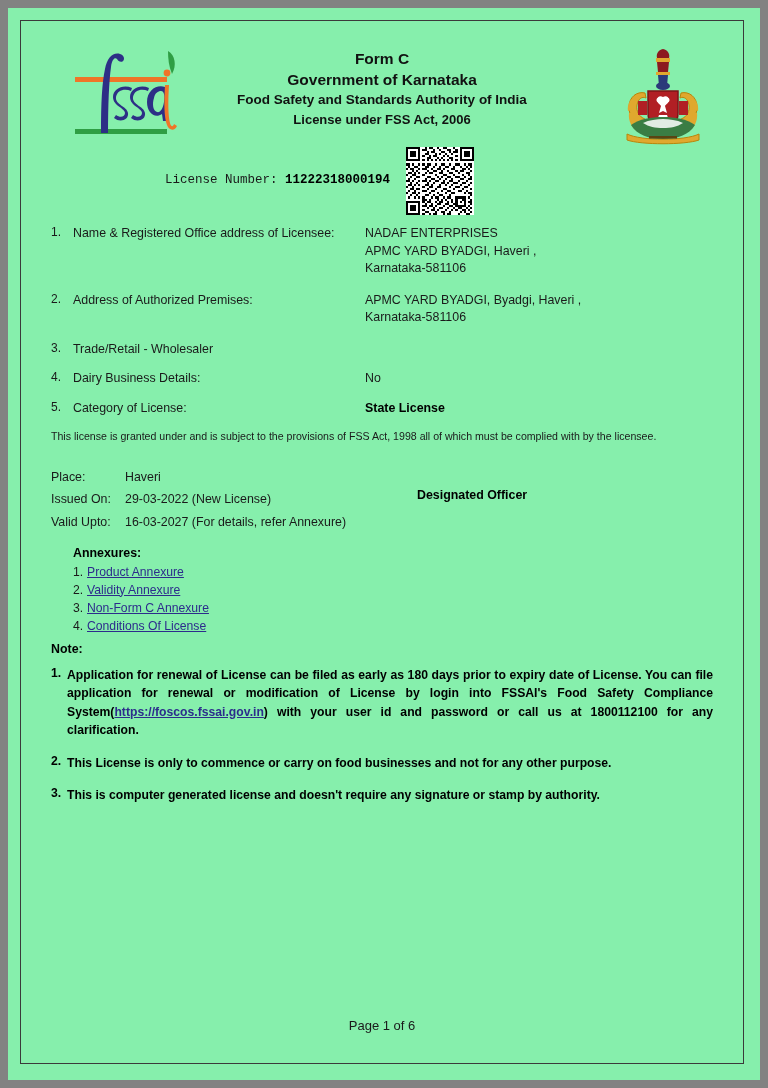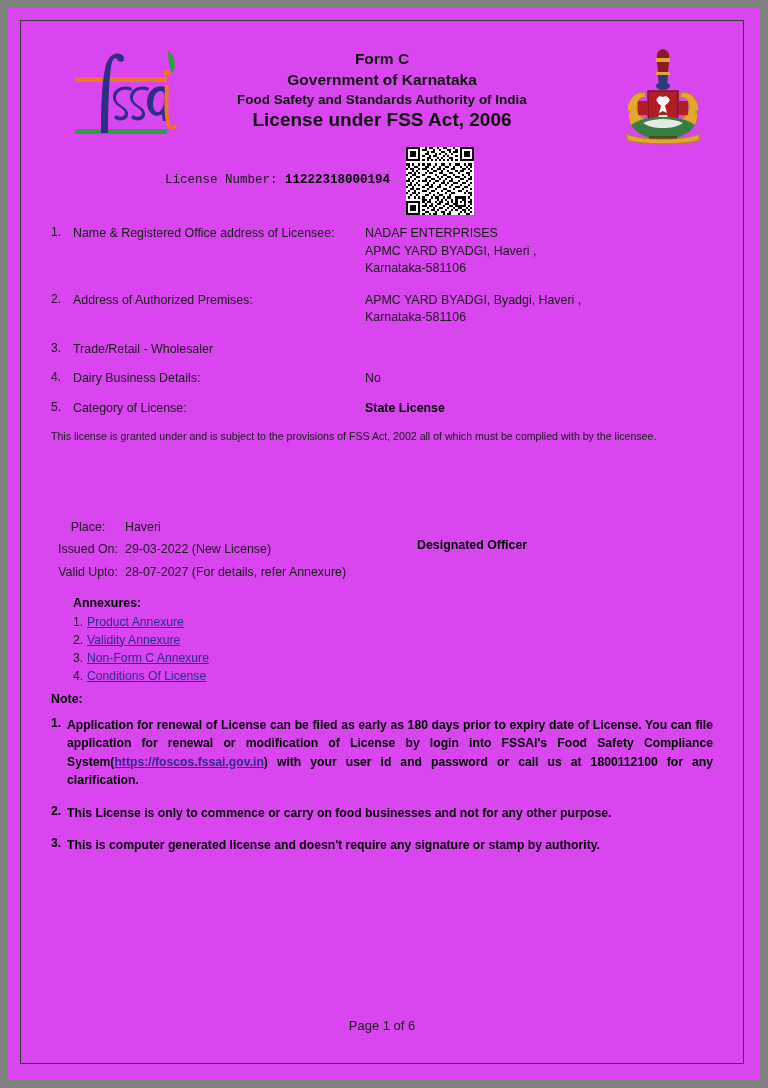--- a/index.html
+++ b/index.html
@@ -6,21 +6,21 @@
   html,body{margin:0;padding:0;}
   body{
     width:768px;height:1088px;
     background:#828282;
     font-family:"Liberation Sans", sans-serif;
     overflow:hidden;
   }
   .page-outer{
     position:absolute;left:8px;top:8px;
     width:752px;height:1072px;
-    background:#d946ef;
+    background:#86efac;
     box-sizing:border-box;
   }
   .page-border{
     position:absolute;left:12px;top:12px;
     width:724px;height:1044px;
     border:1.5px solid #3a3a3a;
     box-sizing:border-box;
   }
   .page-inner{
     position:absolute;left:0;top:0;right:0;bottom:0;
@@ -29,21 +29,21 @@
   }
 
   
   .header{position:relative;height:108px;}
   .logo{position:absolute;left:14px;top:6px;width:118px;height:96px;}
   .emblem{position:absolute;right:6px;top:2px;width:96px;height:104px;}
   .titles{text-align:center;padding-top:10px;}
   .titles .t1{font-size:15.5px;font-weight:bold;color:#111;line-height:20px;}
   .titles .t2{font-size:15.5px;font-weight:bold;color:#111;line-height:21px;}
   .titles .t3{font-size:13.5px;font-weight:bold;color:#111;line-height:20px;}
-  .titles .t4{font-size:19px;font-weight:bold;color:#111;line-height:20px;}
+  .titles .t4{font-size:13px;font-weight:bold;color:#111;line-height:20px;}
 
   
   .licrow{position:relative;height:74px;font-family:Liberation Mono, monospace;}
   .lic-label{
     position:absolute;left:118px;top:26px;
     font-size:12.5px;color:#1a1a1a;
   }
   .lic-value{
     position:absolute;left:238px;top:26px;
     font-size:12.5px;font-weight:bold;color:#000;
@@ -58,21 +58,21 @@
   .dval{flex:1;font-size:12.4px;color:#1a1a1a;line-height:17.5px;}
   .dval.bold{font-weight:bold;color:#000;}
   .drow.tight{margin-bottom:12px;}
 
   .granted{
     font-size:10.6px;color:#1a1a1a;line-height:14.5px;
     margin-top:6px;margin-left:4px;width:612px;
   }
 
   
-  .placeblock{position:relative;margin-top:72px;height:74px;text-align:center;}
+  .placeblock{position:relative;margin-top:22px;height:74px;}
   .pline{display:flex;font-size:12.4px;color:#1a1a1a;line-height:22.5px;}
   .pkey{width:74px;flex:0 0 74px;padding-left:4px;}
   .pval{flex:0 0 auto;}
   .officer{
     position:absolute;left:370px;top:22px;
     font-size:12.4px;font-weight:bold;color:#000;
   }
 
   
   .annex{margin-top:6px;padding-left:26px;}
@@ -492,34 +492,34 @@
         </div>
 
         <div class="drow tight">
           <div class="dnum">5.</div>
           <div class="dlabel">Category of License:</div>
           <div class="dval bold">State License</div>
         </div>
 
       </div>
 
-      <div class="granted">This license is granted under and is subject to the provisions of FSS Act, 2002 all of which must be complied with by the licensee.</div>
+      <div class="granted">This license is granted under and is subject to the provisions of FSS Act, 1998 all of which must be complied with by the licensee.</div>
 
       <div class="placeblock">
         <div class="pline">
           <div class="pkey">Place:</div>
           <div class="pval">Haveri</div>
         </div>
         <div class="pline">
           <div class="pkey">Issued On:</div>
           <div class="pval">29-03-2022 (New License)</div>
         </div>
         <div class="pline">
           <div class="pkey">Valid Upto:</div>
-          <div class="pval">28-07-2027 (For details, refer Annexure)</div>
+          <div class="pval">16-03-2027 (For details, refer Annexure)</div>
         </div>
         <div class="officer">Designated Officer</div>
       </div>
 
       <div class="annex">
         <div class="annex-title">Annexures:</div>
 
         <div class="annex-item">
           <span class="idx">1.</span><a class="alink">Product Annexure</a>
         </div>

